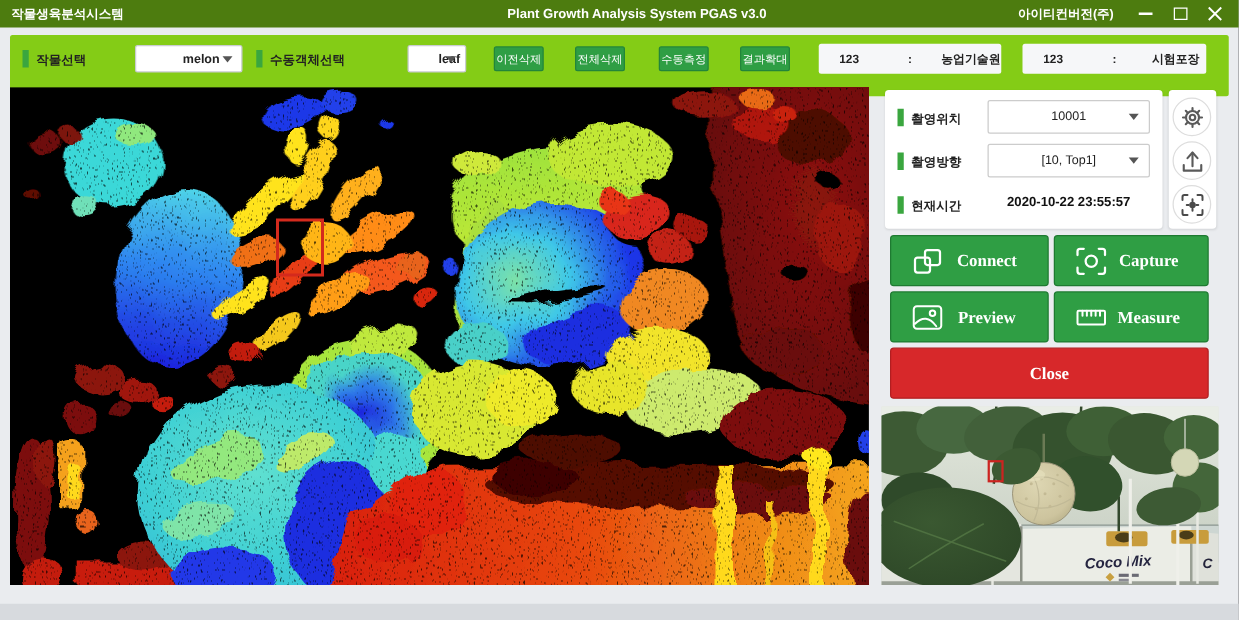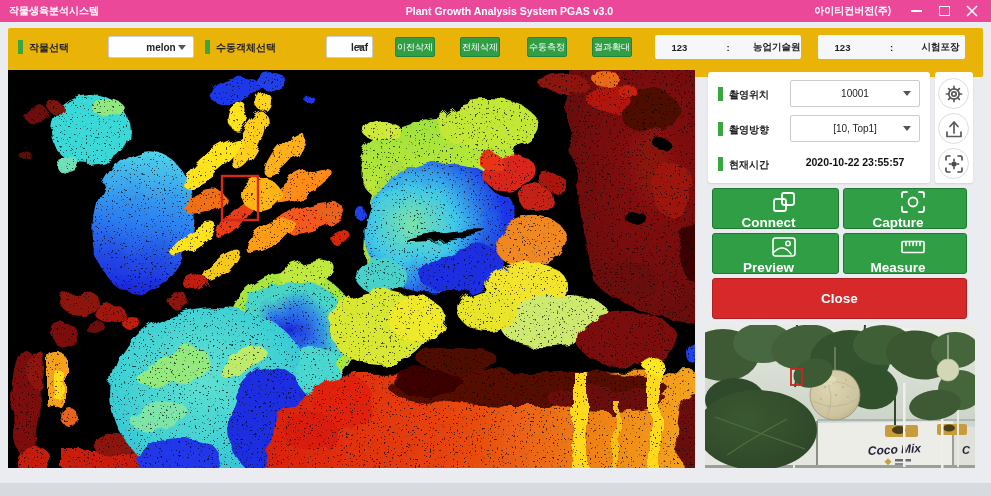--- a/index.html
+++ b/index.html
@@ -1,31 +1,31 @@
 <!DOCTYPE html>
 <html><head>
 <meta charset="utf-8">
 <style>
   * { margin:0; padding:0; box-sizing:border-box; }
   html,body { width:991px; height:496px; overflow:hidden; }
   body { font-family:"Liberation Sans","DejaVu Sans",sans-serif; background:#eaecef; position:relative; }
 
   
-  .titlebar { position:absolute; left:0; top:0; width:991px; height:22px; background:#ec4899;
+  .titlebar { position:absolute; left:0; top:0; width:991px; height:22px; background:#4d7c0f;
               display:flex; align-items:center; color:#fff; }
   .titlebar .tl { position:absolute; left:9px; font-size:10px; font-weight:bold; }
   .titlebar .tc { position:absolute; left:0; right:0; text-align:center; font-size:10.5px; font-weight:bold;margin-left:28px; }
   .titlebar .tr { position:absolute; right:100px; font-size:10px; font-weight:bold; }
   .winbtn { position:absolute; top:0; width:26px; height:22px; display:flex; align-items:center; justify-content:center; cursor:default; }
   .winbtn.min { right:62px; } .winbtn.max { right:34px; } .winbtn.cls { right:6px; }
   .winbtn .bar { width:11px; height:2px; background:#fff; }
   .winbtn .sq  { width:11px; height:10px; border:1.5px solid #fff; }
 
   
-  .toolbar { position:absolute; left:8px; top:28px; width:975px; height:49px; background:#eab308; border-radius:2px; }
+  .toolbar { position:absolute; left:8px; top:28px; width:975px; height:49px; background:#84cc16; border-radius:2px; }
   .gbar { display:inline-block; width:5px; height:14px; background:#3aa63f; margin-right:6px; vertical-align:-3px; }
   .flabel { position:absolute; top:12px; font-size:10px; font-weight:bold; color:#222; white-space:nowrap; }
   .select { position:absolute; top:8px; height:22px; border:1px solid #c9ccd1; background:#fff; border-radius:2px;
             display:flex; align-items:center; justify-content:center; font-size:10px; font-weight:bold; color:#222; cursor:pointer;padding-left:20px; }
   .select .caret { position:absolute; right:7px; width:0; height:0; border-left:4px solid transparent;
                    border-right:4px solid transparent; border-top:5px solid #555; }
   .tbtn { position:absolute; top:9px; width:40px; height:20px; background:#2f9e44; border:1px solid #23853a;
           border-radius:2px; color:#fff; font-size:9px; font-weight:normal; cursor:pointer; font-family:inherit; }
   .statusf { position:absolute; top:7px; height:24px; background:#f6f7f9; border-radius:2px; display:flex;
              align-items:center; font-size:9.5px; font-weight:bold; color:#222; }
@@ -44,21 +44,21 @@
   .sdrop .caret { position:absolute; right:8px; width:0; height:0; border-left:4px solid transparent;
                   border-right:4px solid transparent; border-top:5px solid #555; }
   .stime { position:absolute; left:82px; top:6px; width:130px; text-align:center; font-size:10.5px; font-weight:bold; color:#111; }
 
   .sideicons { left:935px; top:72px; width:38px; height:111px; }
   .cicon { position:absolute; left:3px; width:31px; height:31px; border:1px solid #ddd; border-radius:50%;
            display:flex; align-items:center; justify-content:center; background:#fff; cursor:pointer; }
 
   
   .abtn { position:absolute; border-radius:3px; color:#fff; font-weight:bold; font-size:13.5px;
-          display:flex; align-items:center; cursor:pointer; font-family:Liberation Sans, sans-serif;flex-direction:column; }
+          display:flex; align-items:center; cursor:pointer; font-family:Liberation Serif, serif; }
   .abtn.green { background:#2f9e44; border:1px solid #1e7a31; }
   .abtn .aicon { margin-left:16px; display:flex; }
   .abtn .albl { flex:1; text-align:center; padding-right:14px; }
   .abtn.red { background:#d7282a; border:1px solid #b21e20; justify-content:center; }
 
   
   .photo { position:absolute; left:705px; top:325px; width:270px; height:143px; overflow:hidden; }
 
   .bottomstrip { position:absolute; left:0; top:483px; width:991px; height:13px; background:#d7dade; }
 </style>

